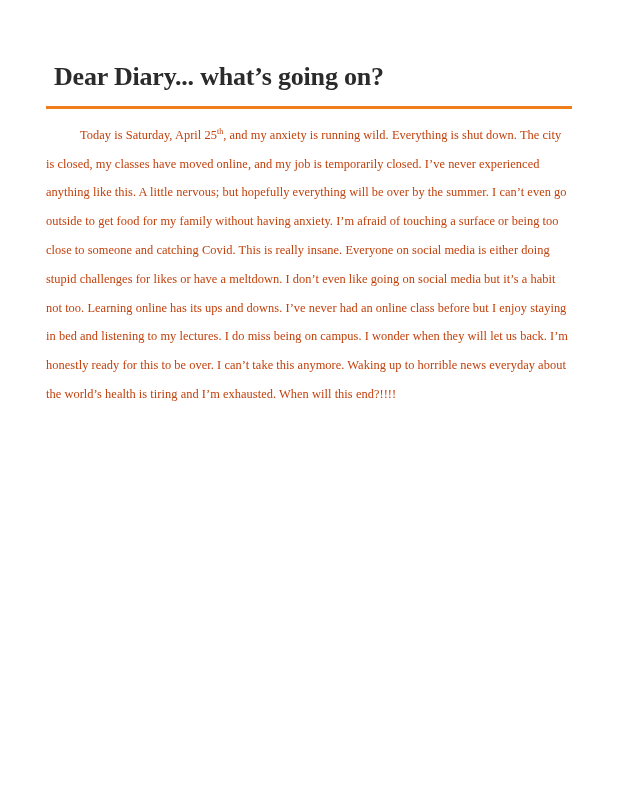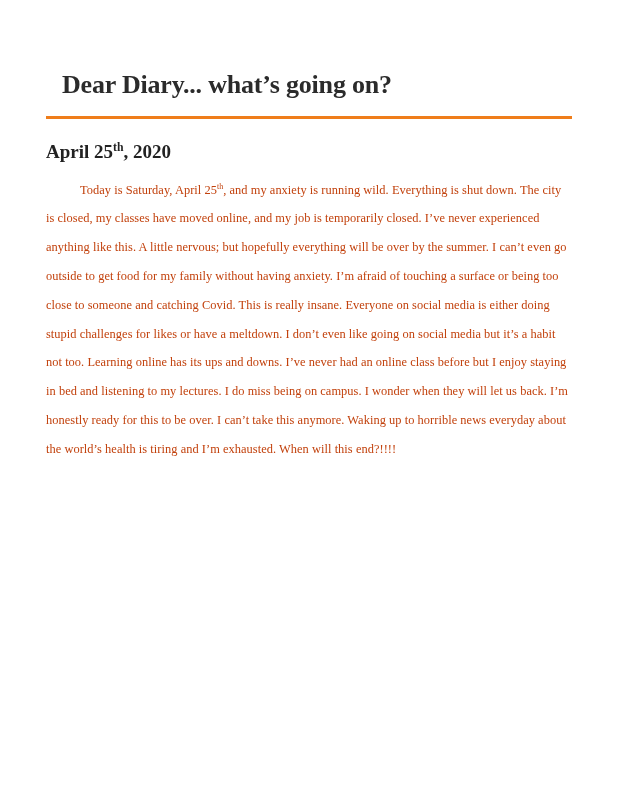--- a/index.html
+++ b/index.html
@@ -21,21 +21,21 @@
     padding: 44px 46px 0 46px;
     background: #ffffff;
     position: relative;
   }
   .doc-title {
     font-family: "Liberation Serif", serif;
     font-size: 26px;
     font-weight: bold;
     color: #2b2b2b;
     letter-spacing: -0.2px;
-    margin: 16px;
+    margin: 8px;
     padding-top: 10px;
     line-height: 1.15;
   }
   .title-rule {
     margin-top: 14px;
     margin-bottom: 0;
     height: 3px;
     background: #ef7d1a;
     width: 100%;
   }
@@ -73,17 +73,16 @@
 </style>
 </head>
 <body>
 
 <div class="page">
 
   <h1 class="doc-title">Dear Diary... what’s going on?</h1>
 
   <div class="title-rule" style="background: rgb(239, 125, 26);"></div>
 
-  <h2 class="date-heading"><span>April 25</span><sup>th</sup><span>, 2020</span></h2>
 
   <p class="body-text"><span class="indent"></span><span>Today is Saturday, April 25</span><sup>th</sup><span>, and my anxiety is running wild. Everything is shut down. The city is closed, my classes have moved online, and my job is temporarily closed. I’ve never experienced anything like this. A little nervous; but hopefully everything will be over by the summer. I can’t even go outside to get food for my family without having anxiety. I’m afraid of touching a surface or being too close to someone and catching Covid. This is really insane. Everyone on social media is either doing stupid challenges for likes or have a meltdown. I don’t even like going on social media but it’s a habit not too. Learning online has its ups and downs. I’ve never had an online class before but I enjoy staying in bed and listening to my lectures. I do miss being on campus. I wonder when they will let us back. I’m honestly ready for this to be over. I can’t take this anymore. Waking up to horrible news everyday about the world’s health is tiring and I’m exhausted. When will this end?!!!!</span></p>
 
 </div>
 
 </body></html>

